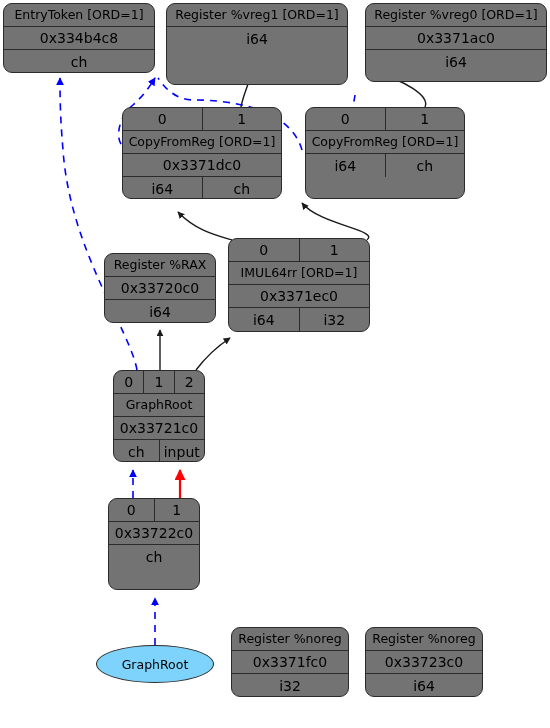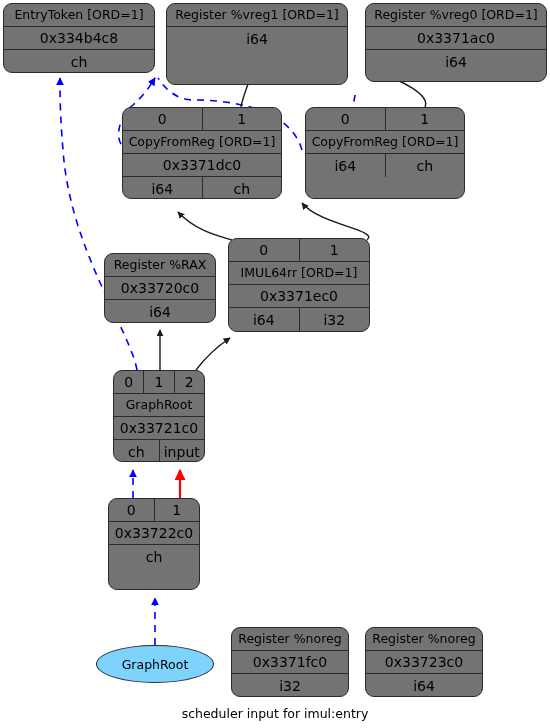--- a/index.html
+++ b/index.html
@@ -275,15 +275,14 @@
       <div class="cell title-cell">Register %noreg</div>
     </div>
     <div class="row">
       <div class="cell">0x33723c0</div>
     </div>
     <div class="row">
       <div class="cell">i64</div>
     </div>
   </div>
 
-  <div class="caption" style="left:0; top:706px;">scheduler input for imul:entry</div>
 
 </div>
 
 </body></html>

